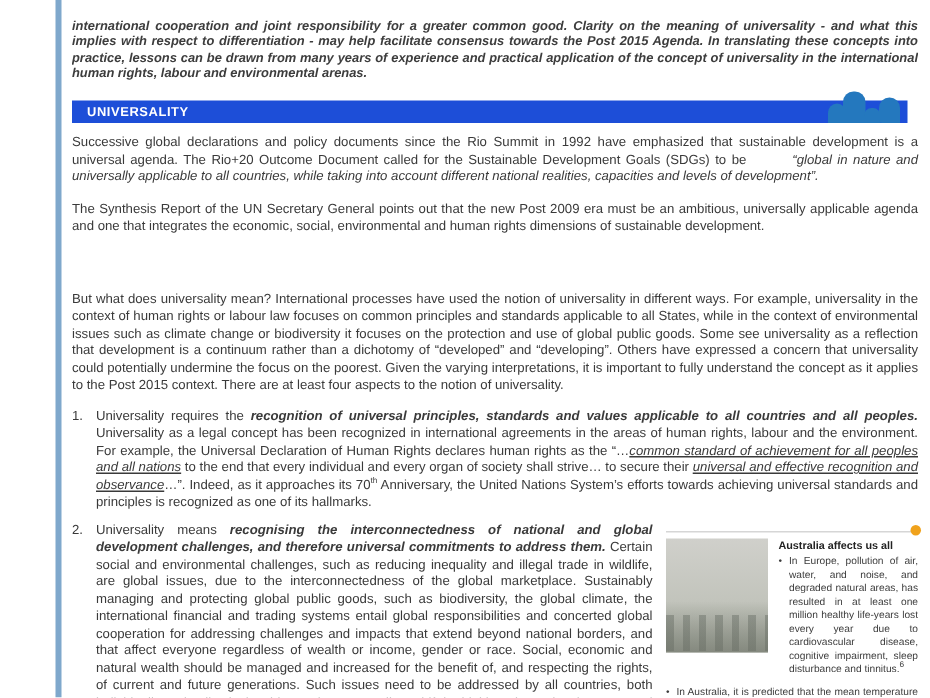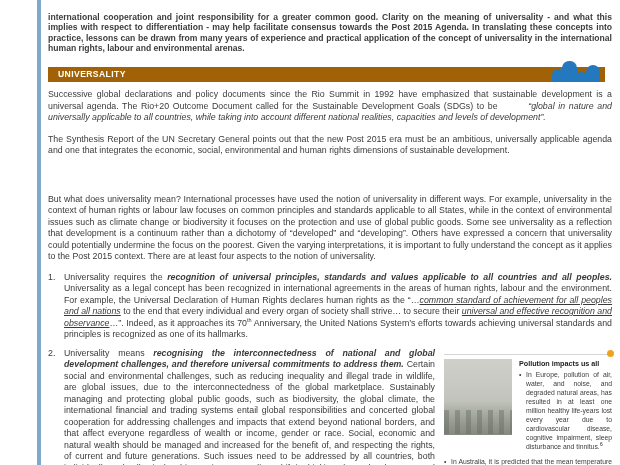--- a/index.html
+++ b/index.html
@@ -4,25 +4,25 @@
 <style>
   html,body{margin:0;padding:0;}
   body{
     width:620px;height:465px;overflow:hidden;background:#ffffff;
     font-family:"Liberation Sans", sans-serif;color:#3a3a3a;position:relative;
   }
   .page{position:absolute;inset:0;background:#fff;}
   .edge-line{position:absolute;left:37px;top:0;width:4px;height:465px;background:#7fa8cc;}
   .content{position:absolute;left:48px;right:8px;top:0;}
   .intro{
-    font-weight:bold;font-size:8.6px;line-height:10.6px;
+    font-style:italic;font-weight:bold;font-size:8.6px;line-height:10.6px;
     text-align:justify;color:#3d3d3d;height:47px;padding-top:3px;overflow:hidden;
   }
   .bar{
-    position:relative;height:15px;background:#a16207;margin-top:2px;margin-right:7px;
+    position:relative;height:15px;background:#1d4ed8;margin-top:2px;margin-right:7px;
   }
   .bar-title{
     color:#ffffff;font-weight:bold;font-size:8.6px;line-height:15px;
     padding-left:10px;letter-spacing:.4px;
   }
   .bar-icon{position:absolute;right:5px;bottom:0;width:48px;height:24px;}
   .blob{position:absolute;background:#2478be;}
   .blob.b1{left:0;bottom:0;width:12px;height:13px;border-radius:6px 6px 0 0;}
   .blob.b2{left:10px;bottom:0;width:15px;height:21px;border-radius:7px 7px 0 0;}
   .blob.b3{left:24px;bottom:0;width:11px;height:10px;border-radius:5px 5px 0 0;}
@@ -80,21 +80,21 @@
       <div class="bar-icon">
         <span class="blob b1"></span>
         <span class="blob b2"></span>
         <span class="blob b3"></span>
         <span class="blob b4"></span>
       </div>
     </div>
 
     <p class="para p1"><span>Successive global declarations and policy documents since the Rio Summit in 1992 have emphasized that sustainable development is a universal agenda. The Rio+20 Outcome Document called for the Sustainable Development Goals (SDGs) to be </span><span class="it">“global in nature and universally applicable to all countries, while taking into account different national realities, capacities and levels of development”.</span></p>
 
-    <p class="para p2">The Synthesis Report of the UN Secretary General points out that the new Post 2015 era must be an ambitious, universally applicable agenda and one that integrates the economic, social, environmental and human rights dimensions of sustainable development.</p>
+    <p class="para p2">The Synthesis Report of the UN Secretary General points out that the new Post 2009 era must be an ambitious, universally applicable agenda and one that integrates the economic, social, environmental and human rights dimensions of sustainable development.</p>
 
     <p class="para p3">But what does universality mean? International processes have used the notion of universality in different ways. For example, universality in the context of human rights or labour law focuses on common principles and standards applicable to all States, while in the context of environmental issues such as climate change or biodiversity it focuses on the protection and use of global public goods. Some see universality as a reflection that development is a continuum rather than a dichotomy of “developed” and “developing”. Others have expressed a concern that universality could potentially undermine the focus on the poorest. Given the varying interpretations, it is important to fully understand the concept as it applies to the Post 2015 context. There are at least four aspects to the notion of universality.</p>
 
     <div class="olist">
 
       <div class="li">
         <span class="li-num">1.</span>
         <div class="li-body"><span>Universality requires the </span><span class="b">recognition of universal principles, standards and values applicable to all countries and all peoples.</span><span> Universality as a legal concept has been recognized in international agreements in the areas of human rights, labour and the environment. For example, the Universal Declaration of Human Rights declares human rights as the “…</span><span class="iu">common standard of achievement for all peoples and all nations</span><span> to the end that every individual and every organ of society shall strive… to secure their </span><span class="iu">universal and effective recognition and observance</span><span>…”. Indeed, as it approaches its 70</span><sup>th</sup><span> Anniversary, the United Nations System’s efforts towards achieving universal standards and principles is recognized as one of its hallmarks.</span></div>
       </div>
 
@@ -102,21 +102,21 @@
         <span class="li-num">2.</span>
         <div class="li-body">
 
           <div class="sidebar">
             <div class="sb-top">
               <span class="dot orange"></span>
             </div>
             <div class="sb-row">
               <div class="photo"></div>
               <div class="sb-text">
-                <div class="sb-heading">Pollution impacts us all</div>
+                <div class="sb-heading">Australia affects us all</div>
                 <div class="bullet">
                   <span class="mark">•</span>
                   <span class="btxt"><span>In Europe, pollution of air, water, and noise, and degraded natural areas, has resulted in at least one million healthy life-years lost every year due to cardiovascular disease, cognitive impairment, sleep disturbance and tinnitus.</span><sup>6</sup></span>
                 </div>
               </div>
             </div>
             <div class="b2-wrap">
               <div class="bullet">
                 <span class="mark">•</span>
                 <span class="btxt"><span>In Australia, it is predicted that the mean temperature will rise faster than the rest of the world from excessive concentration of greenhouse gas emissions in its localised atmosphere.</span></span>

